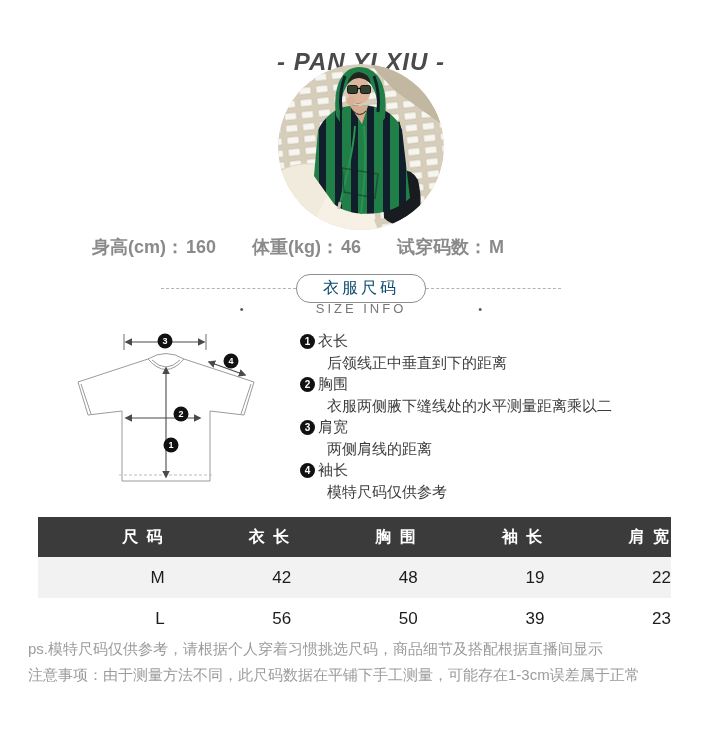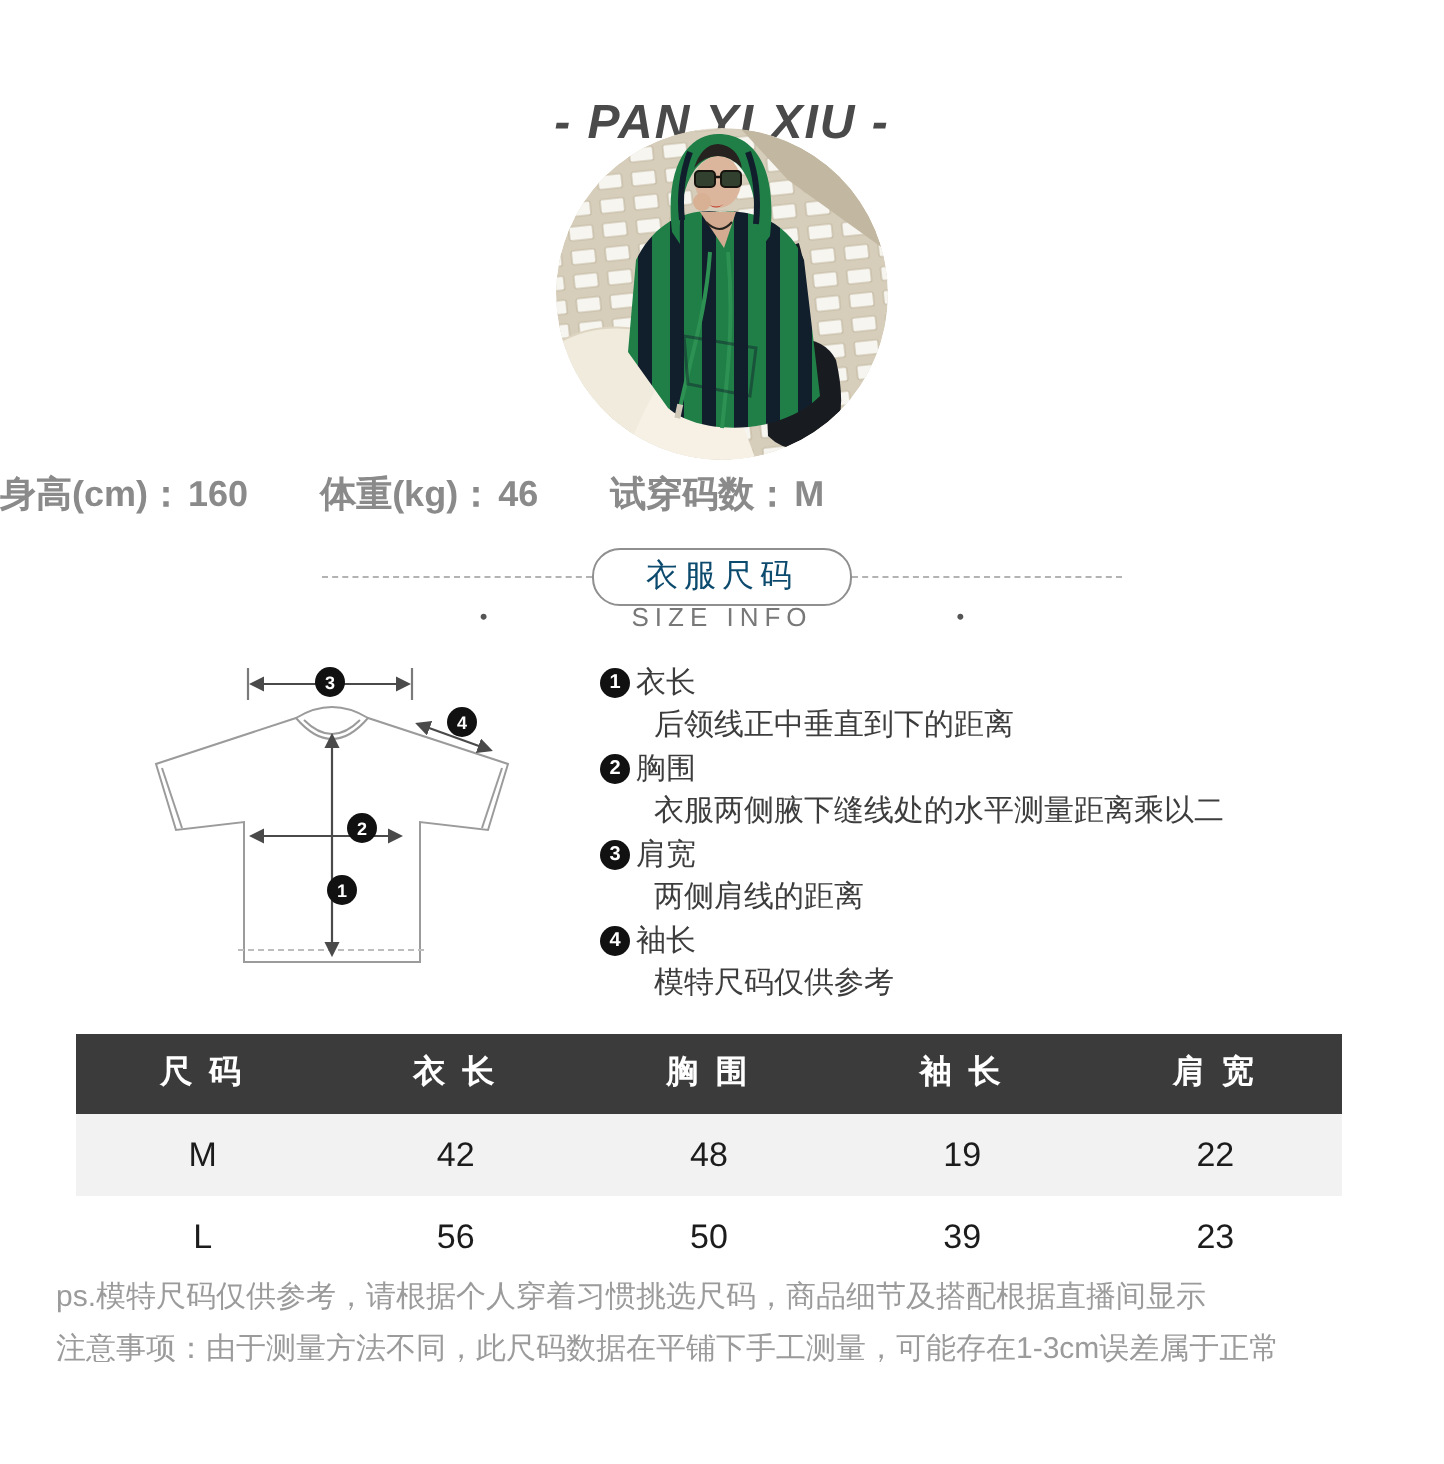--- a/index.html
+++ b/index.html
@@ -15,21 +15,21 @@
     top:48px; left:0; width:722px; text-align:center;
     font-size:24px; font-weight:bold; font-style:italic;
     color:#4a4a4a; letter-spacing:1px;
   }
 
   
   .photo-wrap { top:64px; left:278px; width:166px; height:166px; border-radius:50%; overflow:hidden; }
 
   
   .stats-row {
-    top:235px; left:0; width:596px; display:flex; gap:36px;
+    top:235px; left:0; width:596px; display:flex; justify-content:center; gap:36px;
     font-size:18px; font-weight:bold; color:#8a8a8a;
   }
   .stat-pair { white-space:nowrap; }
   .stat-pair .val { margin-left:2px; }
 
   
   .section-row {
     top:274px; left:161px; width:400px; display:flex; align-items:center;
   }
   .dash-line { flex:1; border-top:1px dashed #b3b3b3; height:0; }
@@ -54,21 +54,21 @@
   .g-desc { padding-left:27px; height:21px; line-height:21px; }
   .badge {
     display:inline-flex; width:15px; height:15px; border-radius:50%;
     background:var(--badge_black,#111); color:#fff; font-size:10px; font-weight:bold;
     align-items:center; justify-content:center; margin-right:3px; flex:0 0 15px;
   }
 
   
   .size-table { top:517px; left:38px; width:633px; font-size:17px; }
   .t-row { display:flex; width:100%; }
-  .t-row > div { width:20%; text-align:center; }
+  .t-row > div { width:20%; text-align:right; }
   .t-head {
     background:var(--table_header_bg,#3b3b3b); color:#fff; height:40px;
     font-size:16px; font-weight:bold; letter-spacing:2px;
   }
   .t-head > div { line-height:40px; }
   .t-body-row { height:41px; color:#1c1c1c; }
   .t-body-row > div { line-height:41px; }
   .t-row-alt { background:var(--table_row_alt_bg,#f2f2f2); }
 
   

